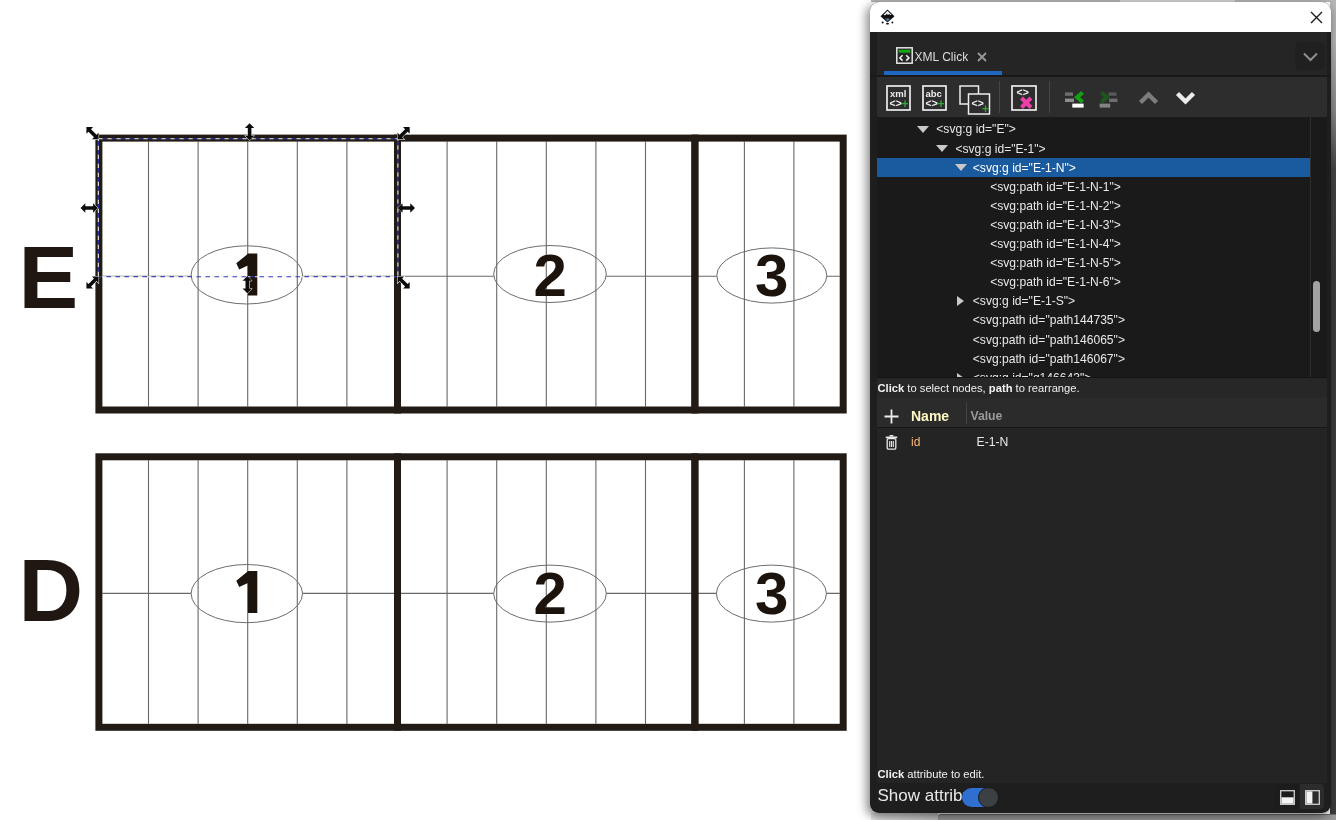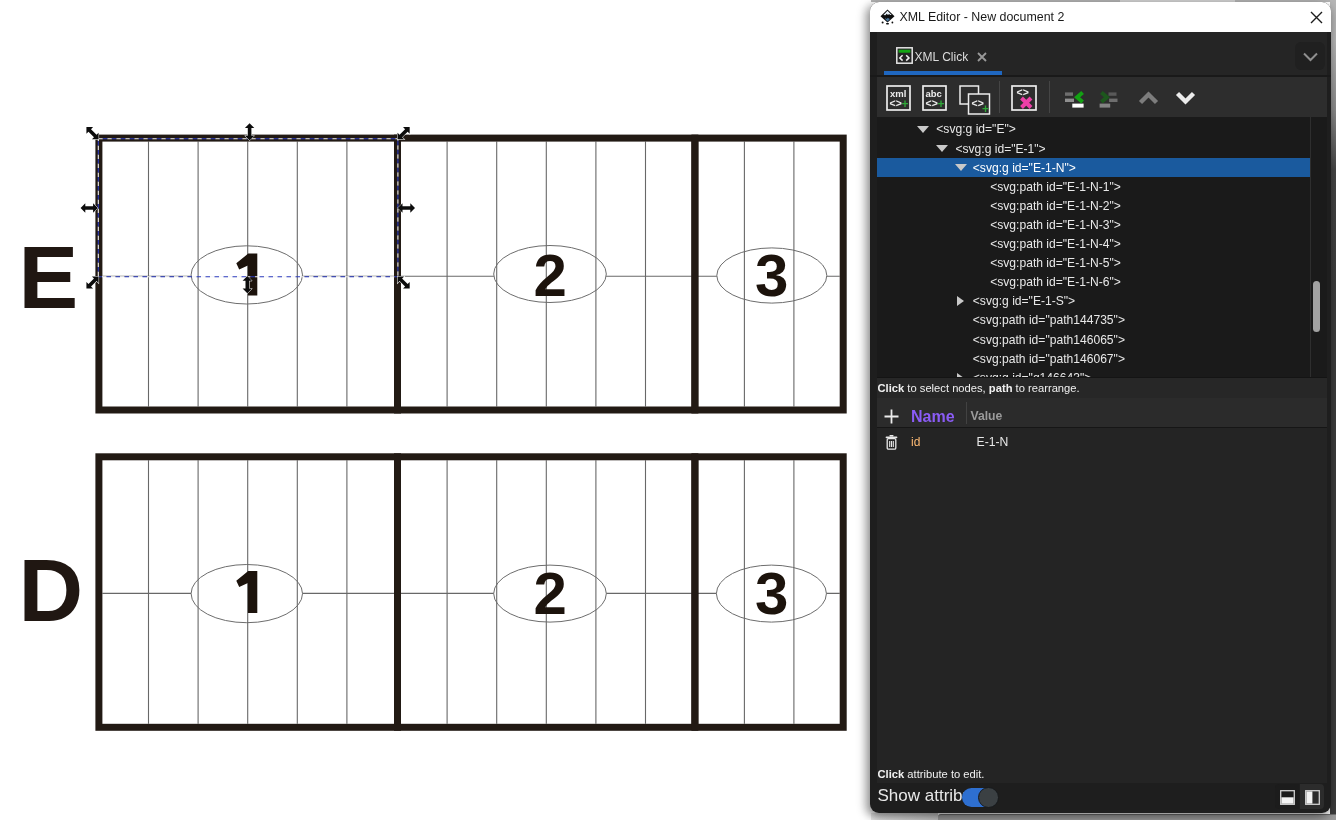--- a/index.html
+++ b/index.html
@@ -134,21 +134,20 @@
 
   <svg class="abs" style="left:10px;top:7px" width="15" height="16" viewBox="0 0 15 16">
     <polygon points="7.5,0.5 14.5,7.2 7.5,13.6 0.5,7.2" fill="#0e0e0e"></polygon>
     <polygon points="7.5,1.8 11.6,6 10.2,6 9.1,4.9 8,6 6.7,4.7 5.4,6.2 3.5,6" fill="#e9f2f9"></polygon>
     <polygon points="5,8.4 6.7,10 7.9,8.8 9.3,10 10.4,9 9.4,10.8 7.5,12.4 5.7,10.4" fill="#47759c"></polygon>
     <circle cx="2.6" cy="13.4" r="1" fill="#0e0e0e"></circle>
     <circle cx="12.4" cy="13.5" r="0.9" fill="#0e0e0e"></circle>
     <rect x="6" y="14" width="3" height="1.6" rx="0.8" fill="#0e0e0e"></rect>
   </svg>
 
-  <div class="abs" style="left:29.5px;top:0;height:30px;line-height:31px;font-size:12.4px;color:#191919;">XML Editor - New document 2</div>
 
   <svg class="abs" style="left:440px;top:9px" width="13" height="13" viewBox="0 0 13 13">
     <path d="M1,1 L12,12 M12,1 L1,12" stroke="#1c1c1c" stroke-width="1.4"></path>
   </svg>
 
   <div class="abs" style="left:7px;top:30px;width:449.5px;height:45px;background:#252525;"></div>
 
   <div class="abs" style="left:0px;top:73px;width:461px;height:2px;background:#191919;"></div>
 
   <svg class="abs" style="left:25.6px;top:45px" width="17" height="17" viewBox="0 0 17 17">
@@ -281,21 +280,21 @@
   <div class="abs" style="left:7px;top:375px;width:449.5px;height:21px;background:#272727;border-top:1px solid #141414;box-sizing:border-box;"></div>
 
   <div class="abs" style="left:7.5px;top:377px;height:19px;line-height:19px;font-size:11.2px;color:#f0f0f0;"><b>Click</b> to select nodes, <b>path</b> to rearrange.</div>
 
   <div class="abs" style="left:7px;top:396px;width:449.5px;height:29.5px;background:#2b2b2b;border-bottom:1px solid #161616;box-sizing:border-box;"></div>
 
   <svg class="abs" style="left:14px;top:407px" width="15" height="15" viewBox="0 0 15 15">
     <path d="M7.5,0.5 L7.5,14.5 M0.5,7.5 L14.5,7.5" stroke="#ececec" stroke-width="1.8"></path>
   </svg>
 
-  <div class="abs" style="left:41px;top:404px;height:21px;line-height:21px;font-size:16px;font-weight:bold;color:#8b5cf6;">Name</div>
+  <div class="abs" style="left:41px;top:404px;height:21px;line-height:21px;font-size:14px;font-weight:bold;color:#fef9c3;">Name</div>
 
   <div class="abs" style="left:95.5px;top:400px;width:1px;height:22px;background:#424242;"></div>
 
   <div class="abs" style="left:100.5px;top:404px;height:21px;line-height:21px;font-size:12.2px;font-weight:bold;color:#9b9b9b;">Value</div>
 
   <div class="abs" style="left:7px;top:425.5px;width:449.5px;height:355.5px;background:#242424;"></div>
 
   <svg class="abs" style="left:15px;top:432.5px" width="13" height="15" viewBox="0 0 13 15">
     <rect x="2.2" y="3.6" width="8.6" height="10.6" rx="1.2" fill="none" stroke="#e8e8e8" stroke-width="1.3"></rect>
     <rect x="0.6" y="1.6" width="11.8" height="1.6" rx="0.8" fill="#e8e8e8"></rect>

